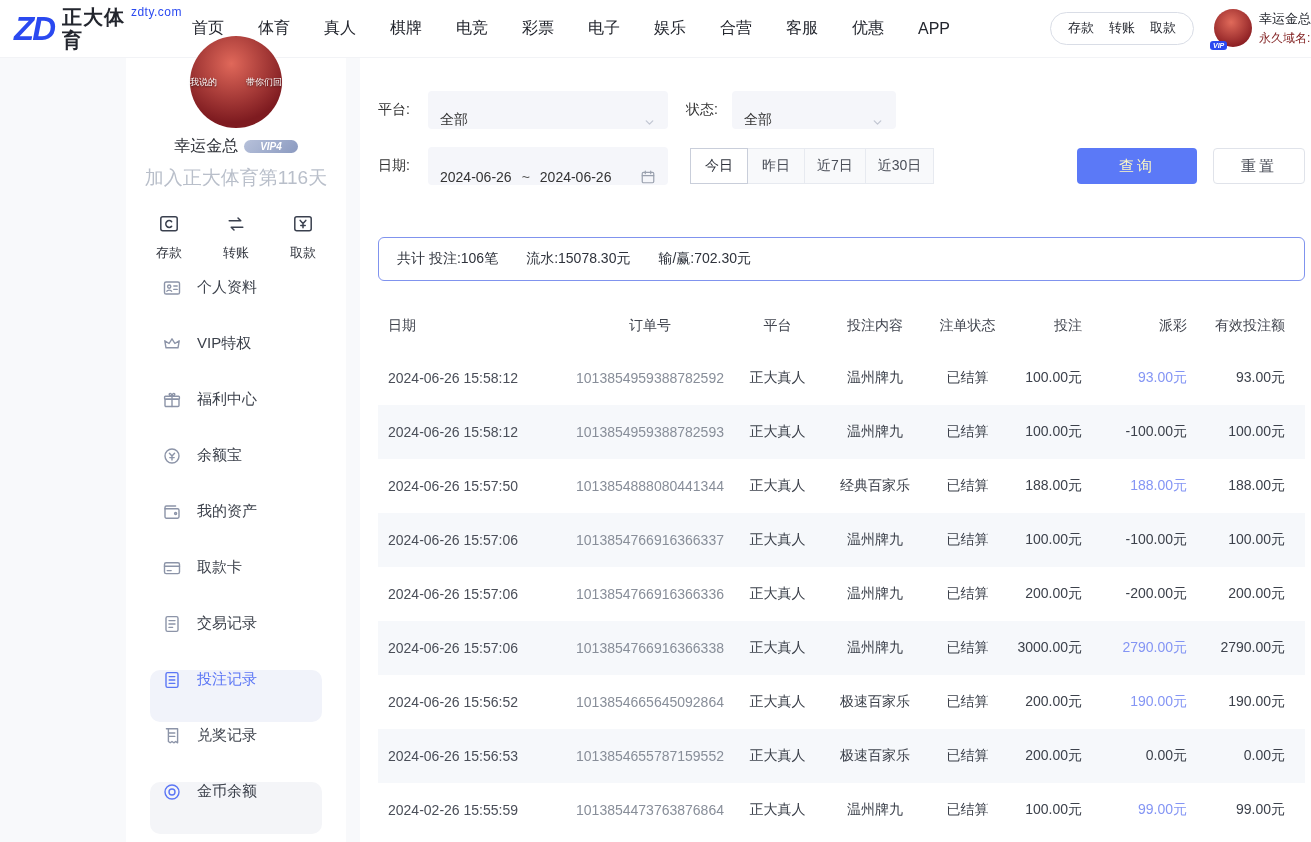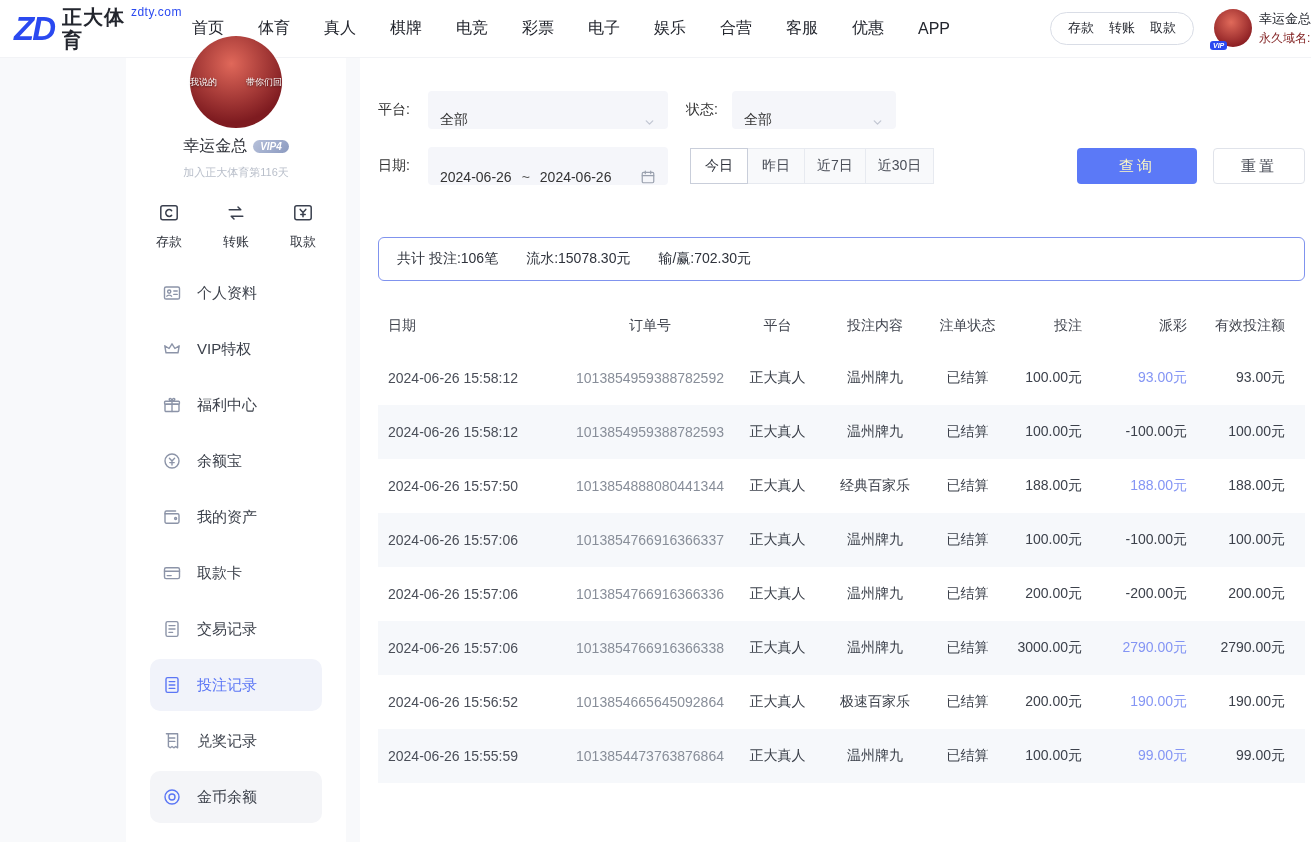--- a/index.html
+++ b/index.html
@@ -23,27 +23,27 @@
   .user-meta{margin-left:7px;white-space:nowrap;line-height:1.55}
   .user-name{font-size:13px;color:#23262e}
   .user-domain{font-size:12px;color:#7f1d1d}
   
   .layout{display:flex;height:784px}
   .side-rail{width:360px;background:#f8f9fb;flex:none;position:relative}
   .sidebar{position:absolute;left:126px;top:0;width:220px;height:100%;background:#fff;text-align:center}
   .avatar-lg{width:92px;height:92px;border-radius:50%;margin:-22px auto 0;background:radial-gradient(circle at 45% 30%,#e0685a,#7e1b20 72%);position:relative;z-index:6;display:flex;flex-direction:row;justify-content:space-between;align-items:center;padding:15px 0;cursor:pointer}
   .cap{color:#fff;font-size:9px;text-shadow:0 1px 2px rgba(0,0,0,.6);white-space:nowrap}
   .profile-name{margin-top:8px;display:flex;align-items:center;justify-content:center;gap:6px;font-size:16px;color:#2c2f36}
-  .vip4{background:linear-gradient(135deg,#b7c1da,#8b9ac0);color:#fff;font-size:10px;font-weight:700;font-style:italic;padding:1px 7px;border-radius:8px}
-  .join{margin-top:8px;font-size:11px;color:#b9bfca}
+  .vip4{background:linear-gradient(135deg,#b7c1da,#8b9ac0);color:#fff;font-size:10px;font-weight:700;font-style:italic;padding:1px 16px;border-radius:8px}
+  .join{margin-top:8px;font-size:19px;color:#b9bfca}
   .quick{display:flex;justify-content:space-between;padding:0 30px;margin-top:22px}
   .qa{display:flex;flex-direction:column;align-items:center;gap:6px;font-size:13px;color:#2f333c;cursor:pointer}
   .qa svg{width:22px;height:22px}
   .menu{margin-top:16px;padding:0 24px;text-align:left}
-  .menu-item{height:52px;margin-bottom:4px;display:flex;align-items:center;gap:15px;padding-left:12px;border-radius:10px;font-size:15px;color:#3c414b;cursor:pointer}
+  .menu-item{height:52px;margin-bottom:4px;display:flex;gap:15px;padding-left:12px;border-radius:10px;font-size:15px;color:#3c414b;cursor:pointer}
   .menu-item .ic{display:flex;color:#8c94a8}
   .menu-item .ic svg{width:20px;height:20px}
   .menu-item.active{background:#f1f3fa;color:#5b76f5}
   .menu-item.active .ic{color:#5b76f5}
   .menu-item.soft{background:#f4f5f8}
   .menu-item.soft .ic{color:#5b76f5}
   
   .main{flex:1;background:#fff;padding:0 6px 0 18px;min-width:0}
   .frow{display:flex;align-items:center}
   .frow1{margin-top:33px}
@@ -408,21 +408,31 @@
           <td class="ta-l date-cell">2024-06-26 15:56:52</td>
           <td class="ta-c order">1013854665645092864</td>
           <td class="ta-c">正大真人</td>
           <td class="ta-c">极速百家乐</td>
           <td class="ta-c">已结算</td>
           <td class="ta-r">200.00元</td>
           <td class="ta-r pos">190.00元</td>
           <td class="ta-r pr20">190.00元</td>
         </tr>
         <tr>
-          <td class="ta-l date-cell">2024-06-26 15:55:59</td>
+          <td class="ta-l date-cell">2024-06-26 15:56:53</td>
+          <td class="ta-c order">1013854655787159552</td>
+          <td class="ta-c">正大真人</td>
+          <td class="ta-c">极速百家乐</td>
+          <td class="ta-c">已结算</td>
+          <td class="ta-r">200.00元</td>
+          <td class="ta-r">0.00元</td>
+          <td class="ta-r pr20">0.00元</td>
+        </tr>
+        <tr>
+          <td class="ta-l date-cell">2024-02-26 15:55:59</td>
           <td class="ta-c order">1013854473763876864</td>
           <td class="ta-c">正大真人</td>
           <td class="ta-c">温州牌九</td>
           <td class="ta-c">已结算</td>
           <td class="ta-r">100.00元</td>
           <td class="ta-r pos">99.00元</td>
           <td class="ta-r pr20">99.00元</td>
         </tr>
       </tbody>
     </table>

